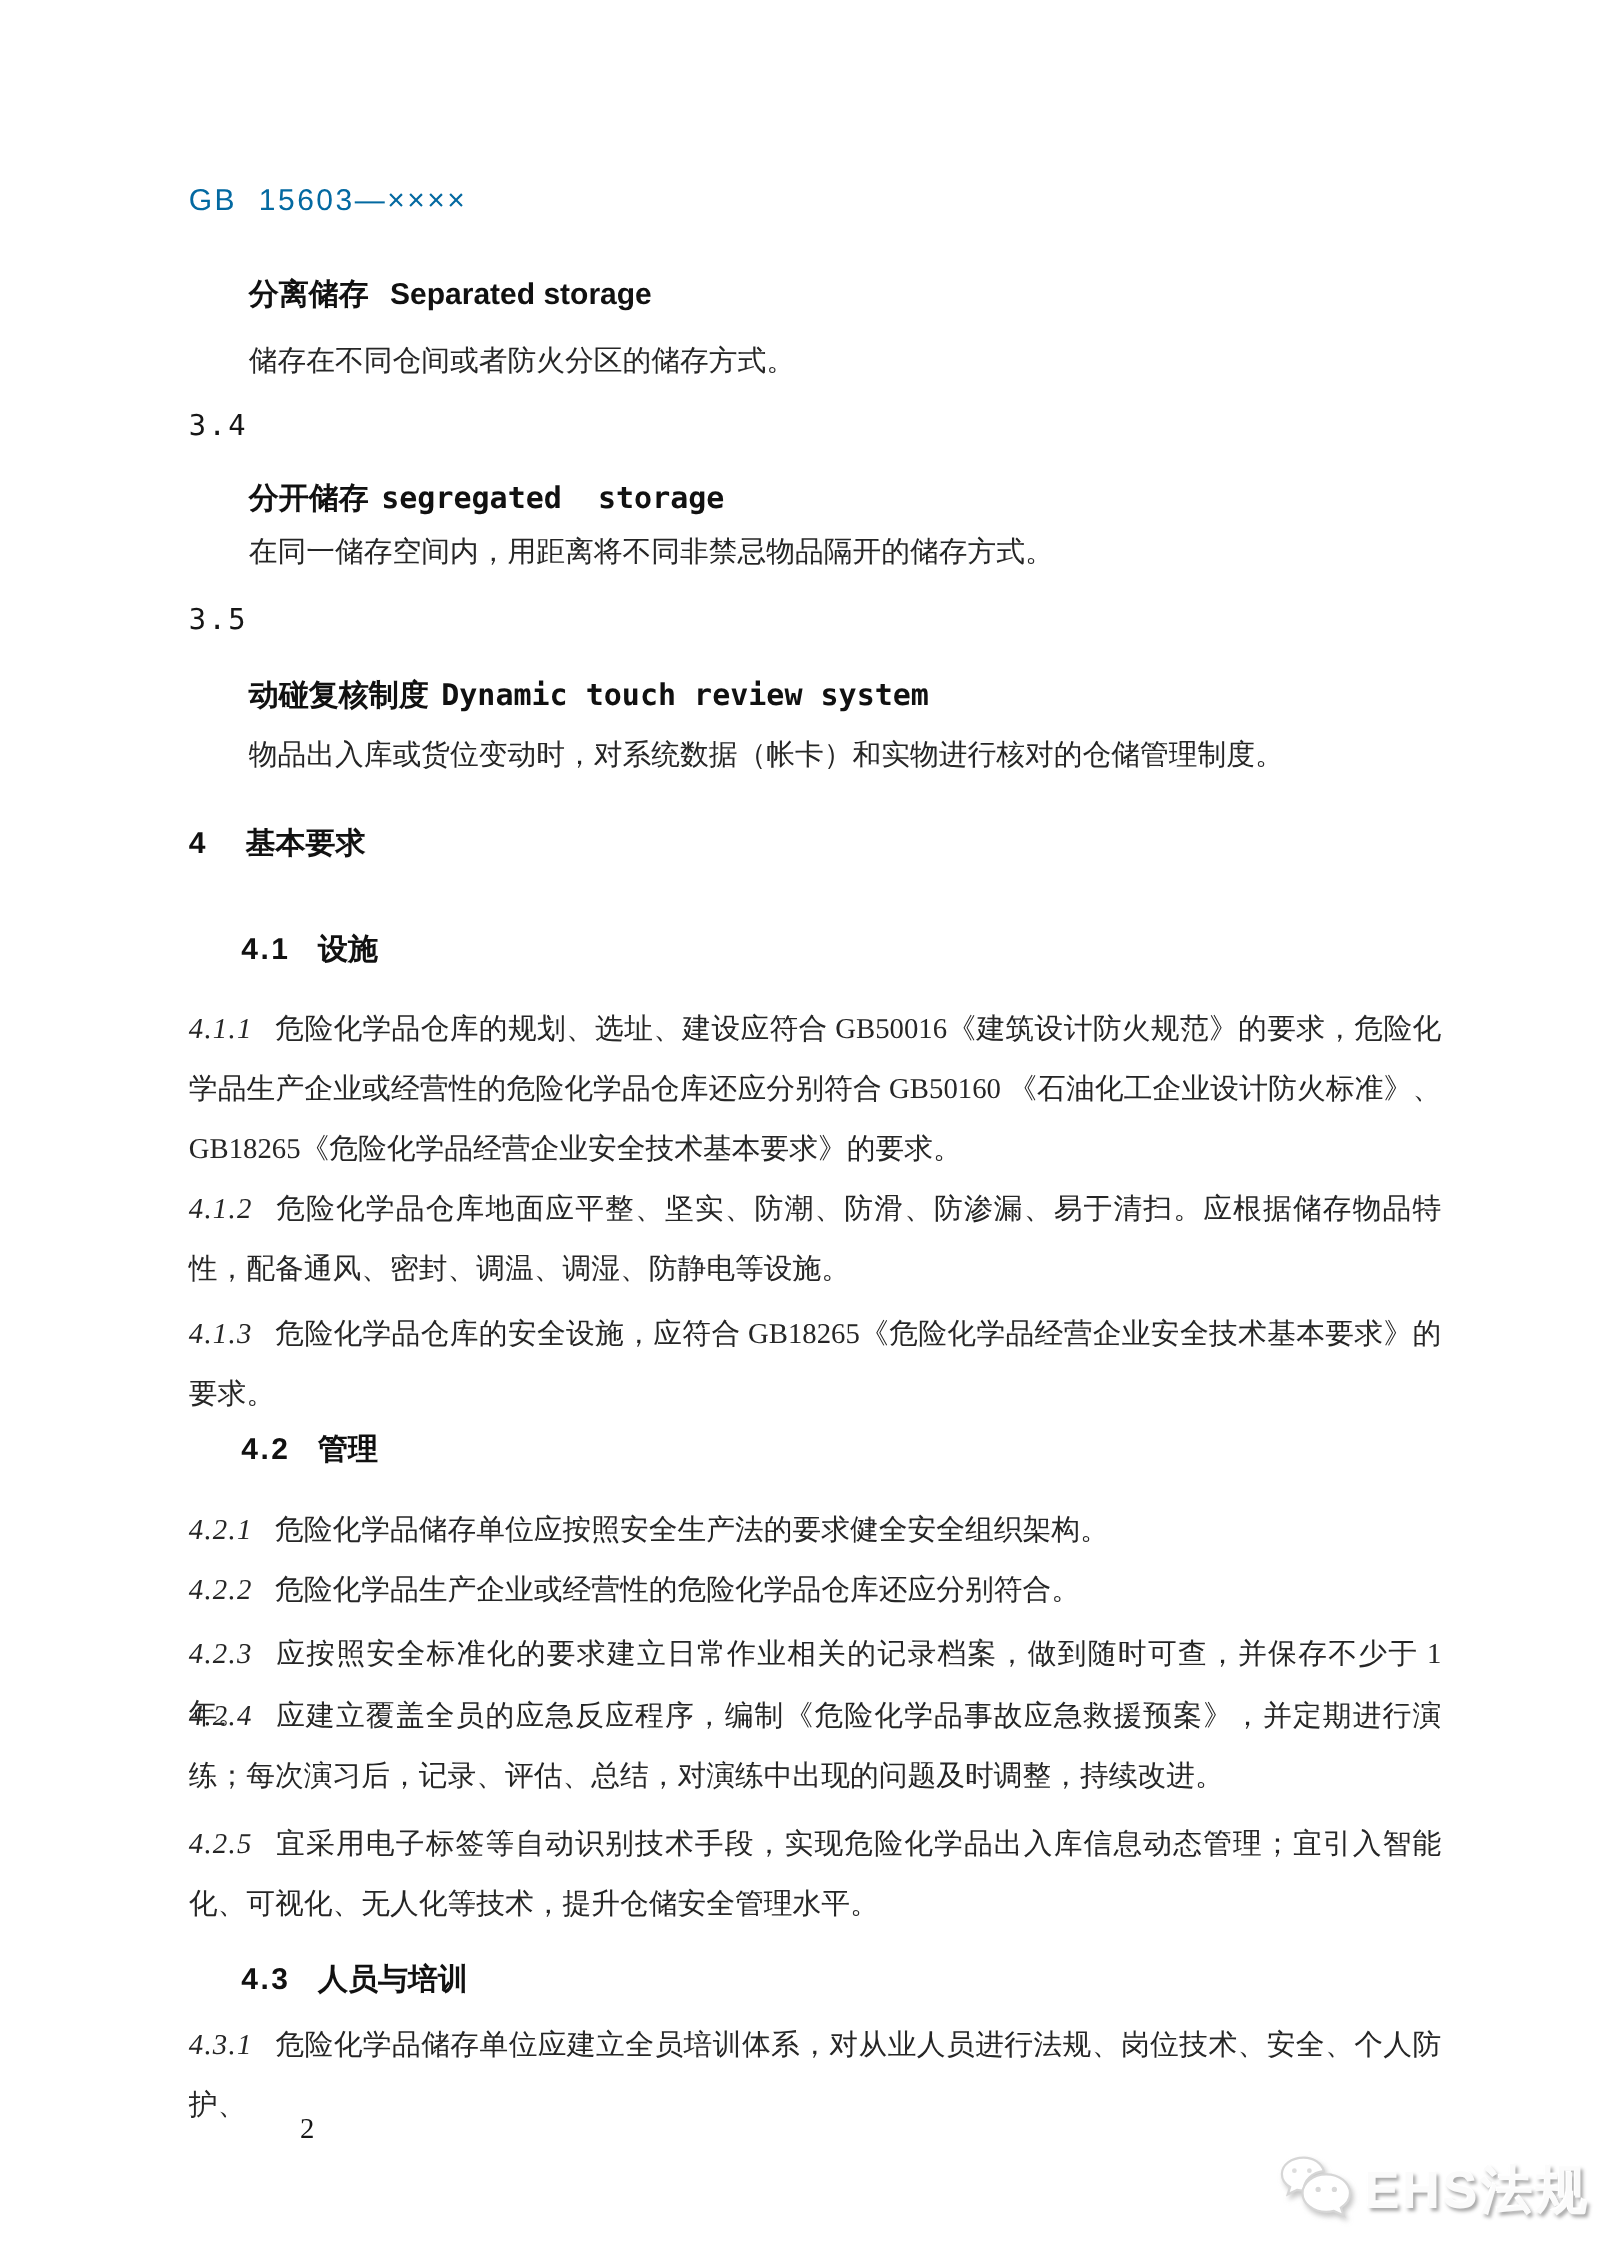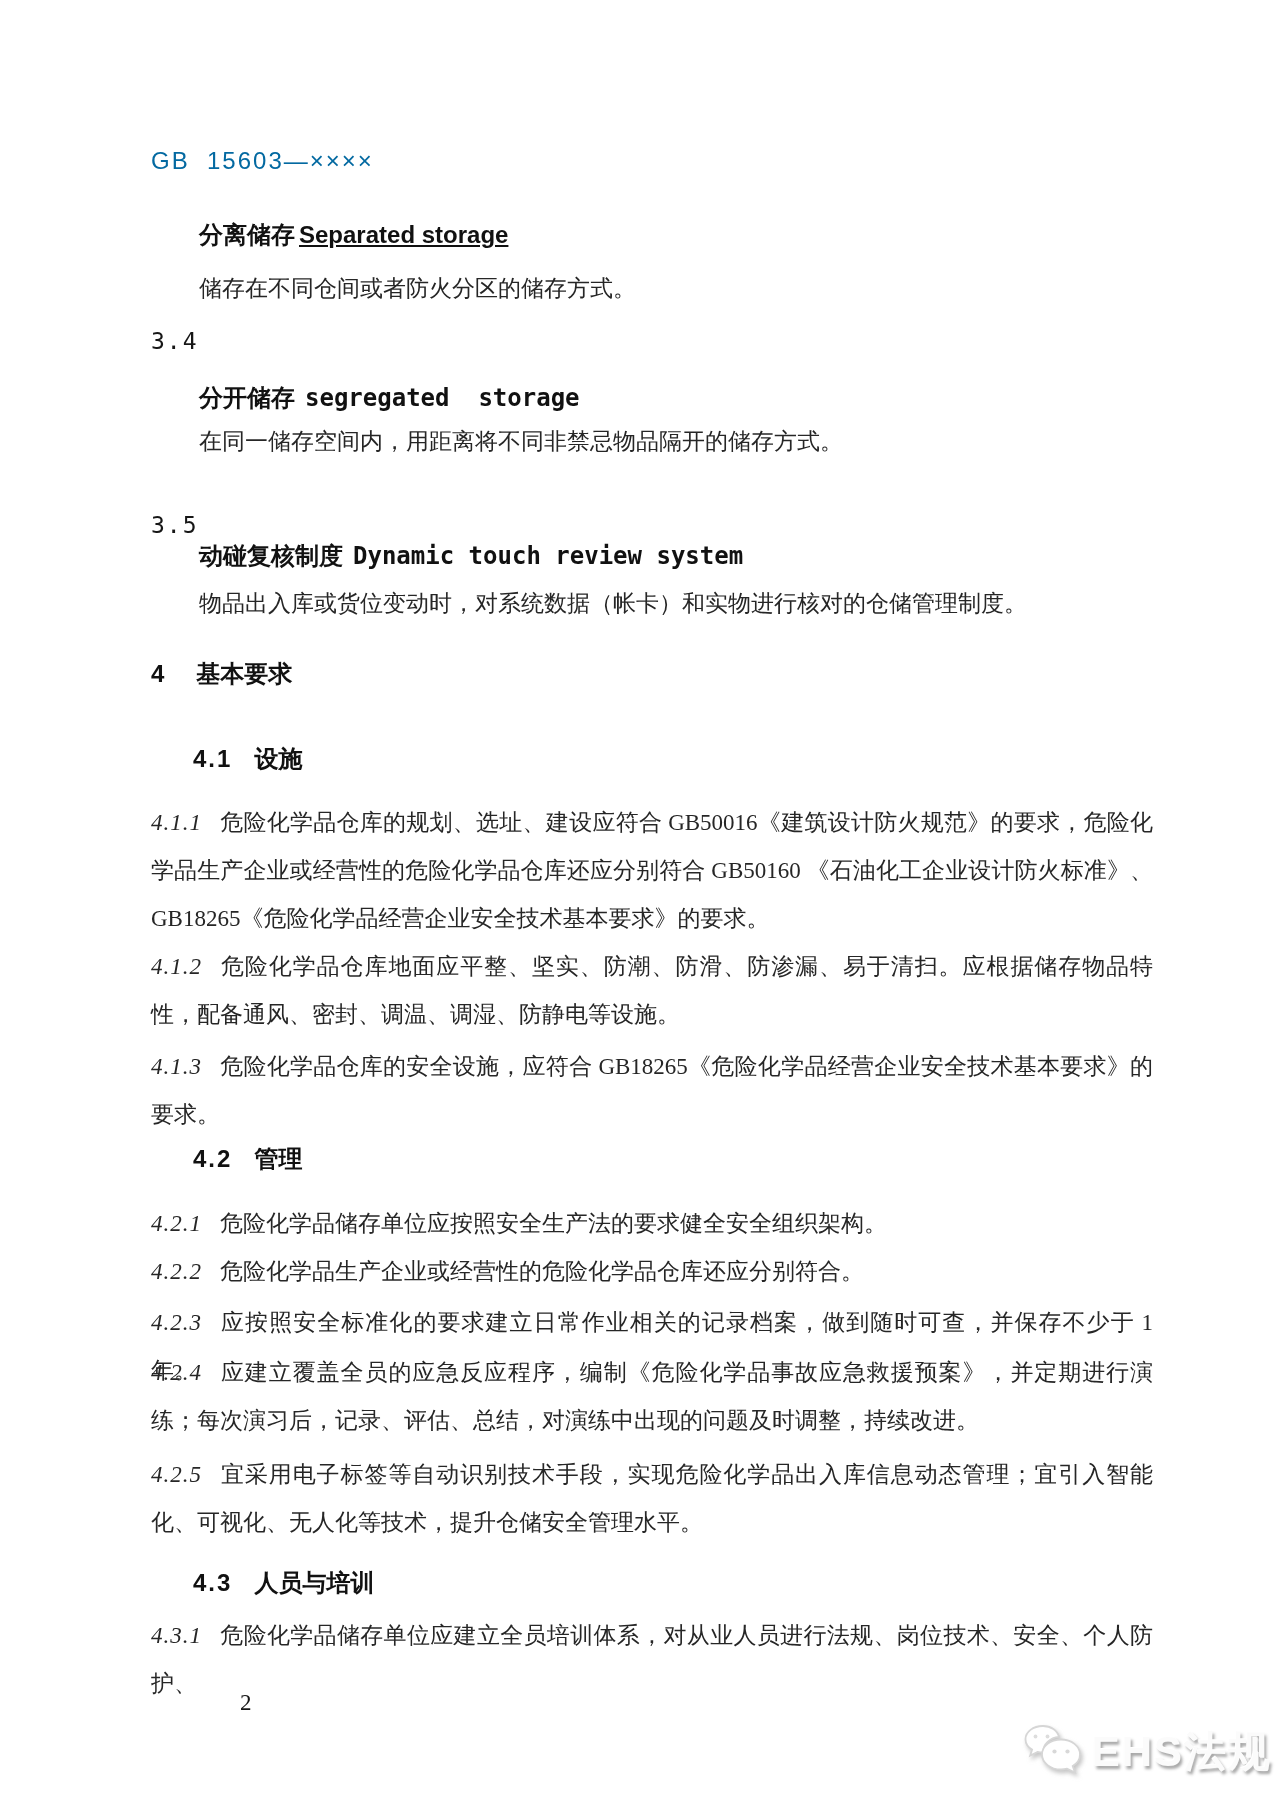--- a/index.html
+++ b/index.html
@@ -38,23 +38,22 @@
   .term-heading {
     left: 199px;
     font-family: "Liberation Sans", "DejaVu Sans", sans-serif;
     font-weight: bold;
     font-size: 24px;
     color: #111111;
     white-space: pre;
   }
   .term-heading .en-sans {
     font-family: "Liberation Sans", "DejaVu Sans", sans-serif;
-    margin-left: 4px;
+    margin-left: 17px;
     white-space: pre;
-    text-decoration: underline;
   }
   .term-heading .en-mono {
     font-family: "DejaVu Sans Mono", "Liberation Mono", monospace;
     margin-left: 10px;
     white-space: pre;
   }
 
   
   .term-def {
     left: 199px;
@@ -130,21 +129,21 @@
 
   <div class="abs doc-header">GB  15603—××××</div>
 
   <div class="abs term-heading" style="top:219px"><span>分离储存</span><span class="en-sans">Separated storage</span></div>
   <div class="abs term-def" style="top:272px">储存在不同仓间或者防火分区的储存方式。</div>
 
   <div class="abs term-num" style="top:328px">3.4</div>
   <div class="abs term-heading" style="top:382px"><span>分开储存</span><span class="en-mono">segregated  storage</span></div>
   <div class="abs term-def" style="top:425px">在同一储存空间内，用距离将不同非禁忌物品隔开的储存方式。</div>
 
-  <div class="abs term-num" style="top:512px">3.5</div>
+  <div class="abs term-num" style="top:483px">3.5</div>
   <div class="abs term-heading" style="top:540px"><span>动碰复核制度</span><span class="en-mono">Dynamic touch review system</span></div>
   <div class="abs term-def" style="top:587px">物品出入库或货位变动时，对系统数据（帐卡）和实物进行核对的仓储管理制度。</div>
 
   <div class="abs sec-heading" style="top:658px"><span class="snum snum-chapter">4</span><span>基本要求</span></div>
 
   <div class="abs sec-heading" style="top:743px"><span class="snum snum-sub">4.1</span><span>设施</span></div>
 
   <p class="abs clause" style="top:799px"><span class="cnum">4.1.1</span><span>危险化学品仓库的规划、选址、建设应符合 GB50016《建筑设计防火规范》的要求，危险化学品生产企业或经营性的危险化学品仓库还应分别符合 GB50160 《石油化工企业设计防火标准》、GB18265《危险化学品经营企业安全技术基本要求》的要求。</span></p>
 
   <p class="abs clause" style="top:943px"><span class="cnum">4.1.2</span><span>危险化学品仓库地面应平整、坚实、防潮、防滑、防渗漏、易于清扫。应根据储存物品特性，配备通风、密封、调温、调湿、防静电等设施。</span></p>

